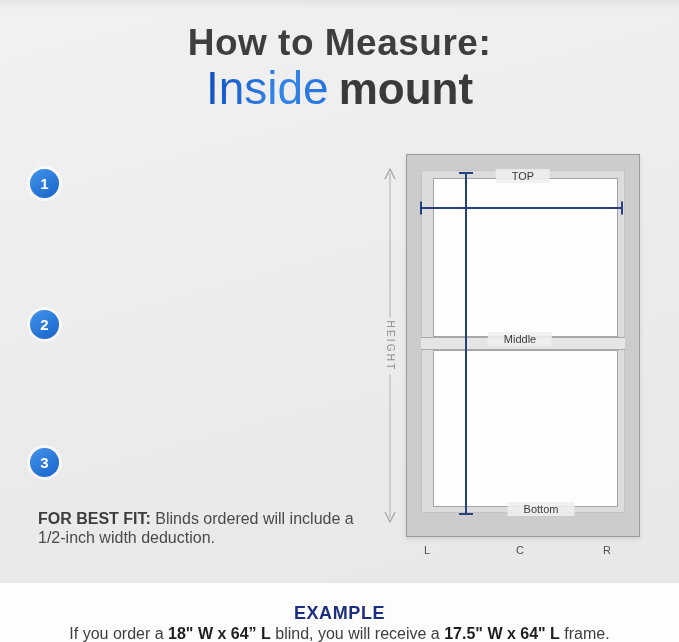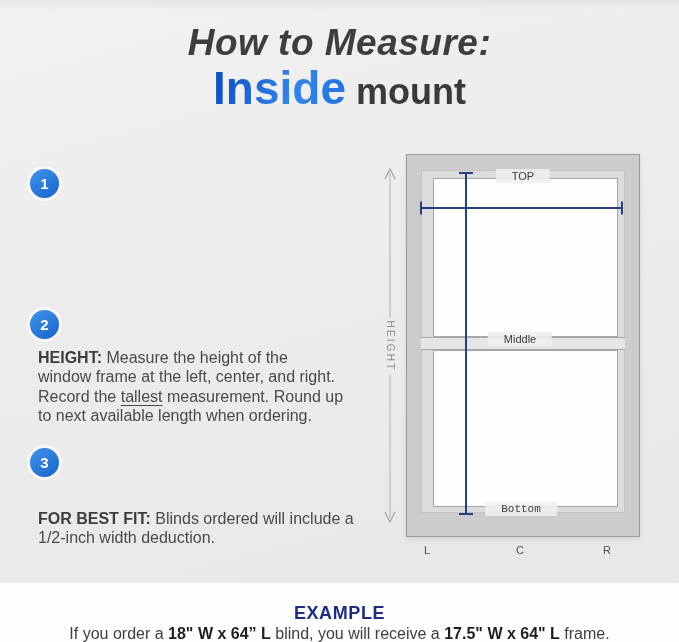--- a/index.html
+++ b/index.html
@@ -4,26 +4,26 @@
 <style>
   html,body{margin:0;padding:0;}
   body{font-family:"Liberation Sans", sans-serif; background:#e9e9e9;}
   .page{position:relative; width:679px; height:642px; overflow:hidden;
         background:linear-gradient(165deg,#f1f1f1 0%,#ebebeb 55%,#e6e7e8 100%);}
   .page::before{content:""; position:absolute; left:0; top:0; right:0; height:10px;
         background:linear-gradient(180deg,rgba(0,0,0,.05),rgba(0,0,0,0)); pointer-events:none;}
 
   
   .title{position:absolute; left:0; top:24px; width:100%; text-align:center; line-height:1.05;}
-  .t1{font-size:37px; font-weight:700; color:#3e3e3e; letter-spacing:.5px;font-style:italic;}
+  .t1{font-size:37px; font-weight:700; color:#3e3e3e; letter-spacing:.5px;}
   .t2{margin-top:1px;}
-  .t-inside{font-size:46px; font-weight:700; color:#1d63d6;
+  .t-inside{font-size:46px; font-weight:400; color:#1d63d6;
         background:linear-gradient(105deg,#0f4fc2 5%,#3585e8 60%,#2270dd 100%);
         -webkit-background-clip:text; background-clip:text; -webkit-text-fill-color:transparent;}
-  .t-mount{font-size:36px; font-weight:700; color:#3a3a3a; margin-left:10px;}
+  .t-mount{font-size:44px; font-weight:700; color:#3a3a3a; margin-left:10px;}
 
   
   .step{position:absolute; left:30px;}
   .badge{width:29px; height:29px; border-radius:50%;
         background:linear-gradient(145deg,#3f8fe8 10%,#1a68cc 90%);
         color:#fff; font-size:15px; font-weight:700; display:flex; align-items:center; justify-content:center;
         box-shadow:0 0 0 3px rgba(252,252,252,.75), 0 1px 3px rgba(0,0,0,.18);}
   .step-text{margin:9px 0 0 8px; font-size:16px; line-height:19.3px; color:#4a4a4a;}
   .step-text strong{color:#3d3d3d;}
   .u{text-decoration:underline; text-underline-offset:3px; text-decoration-thickness:1px;}
@@ -49,21 +49,21 @@
   .mid-rail{position:absolute; left:14px; top:182px; width:204px; height:13px;
         background:#e5e5e5; border-top:1px solid #a9a9a9; border-bottom:1px solid #a9a9a9;}
 
   .measure-svg{position:absolute; left:375px; top:125px; z-index:4; pointer-events:none;}
 
   .pos-label{position:absolute; transform:translateX(-50%); z-index:5;
         background:rgba(239,239,239,.87); color:#3c3c3c; font-size:11px;
         padding:1px 16px; white-space:nowrap;}
   #lbl-top{left:523px; top:169px;}
   #lbl-middle{left:520px; top:332px;}
-  #lbl-bottom{left:521px; top:502px;font-family:Liberation Mono, monospace;}
+  #lbl-bottom{left:541px; top:502px;}
 
   .height-arrow{position:absolute; left:383px; top:167px; width:14px; height:357px; z-index:2;}
   .height-label{position:absolute; left:50%; top:50%;
         transform:translate(-50%,-50%) rotate(90deg); transform-origin:center;
         font-size:10px; letter-spacing:2.2px; color:#8e8e8e; background:#ebebeb;
         padding:8px 3px; white-space:nowrap;}
 
   .marker{position:absolute; top:544px; font-size:11px; color:#4f4f4f;}
   #marker-l{left:424px;} #marker-c{left:516px;} #marker-r{left:603px;}
 
@@ -84,21 +84,20 @@
     <div class="t1">How to Measure:</div>
     <div class="t2"><span class="t-inside">Inside</span><span class="t-mount">mount</span></div>
   </header>
 
   <section class="step" id="step-1">
     <div class="badge">1</div>
   </section>
 
   <section class="step" id="step-2">
     <div class="badge">2</div>
-    <p class="step-text"><strong>HEIGHT:</strong><span> Measure the height of the window frame at the left, center, and right. Record the </span><span class="u">tallest</span><span> measurement. Round up to next available length when ordering.</span></p>
   </section>
 
   <section class="step" id="step-3">
     <div class="badge">3</div>
     <p class="step-text"><strong>FOR BEST FIT:</strong><span> Blinds ordered will include a 1/2-inch width deduction.</span><span class="u"></span><span></span></p>
   </section>
 
 
   <div class="height-arrow">
     <svg width="14" height="357" viewBox="0 0 14 357">

